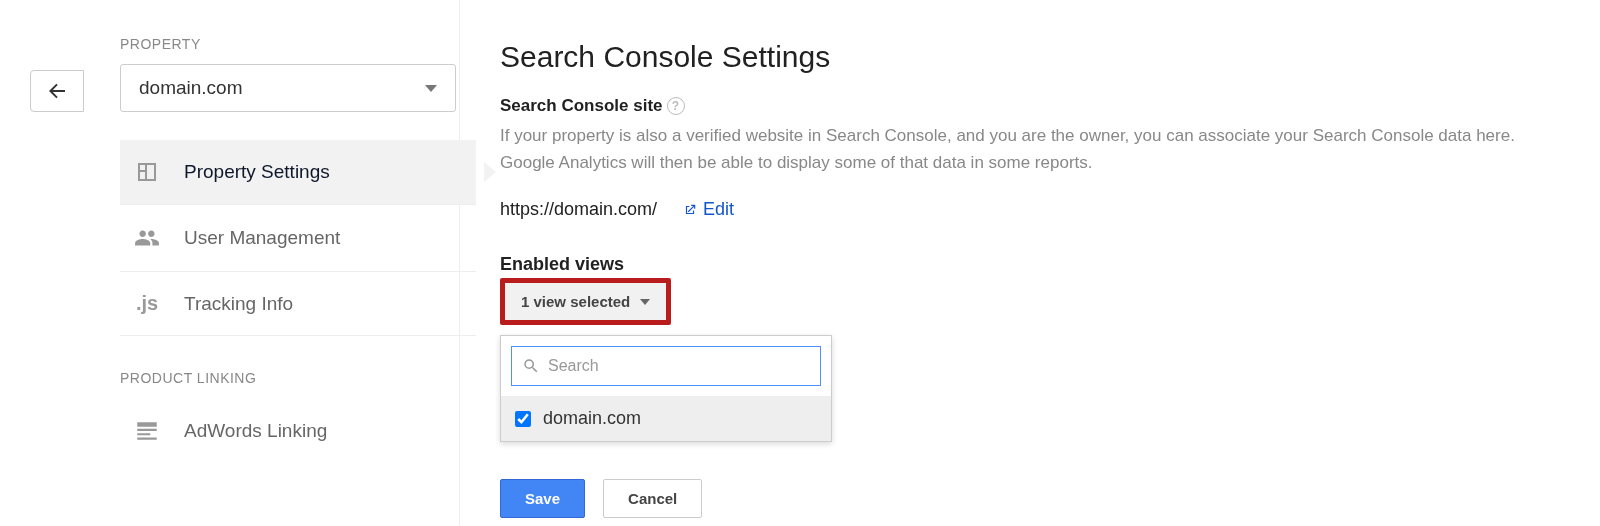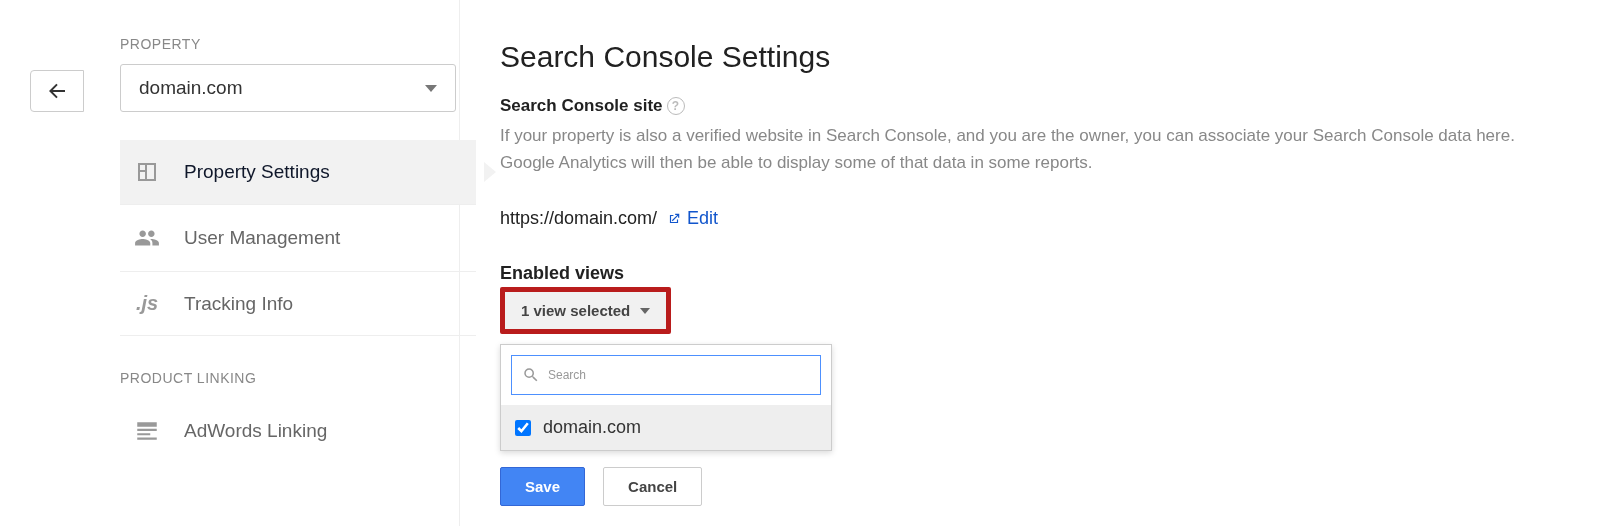--- a/index.html
+++ b/index.html
@@ -89,21 +89,21 @@
       right: -20px;
       top: 50%;
       transform: translateY(-50%);
       width: 0; height: 0;
       border-top: 10px solid transparent;
       border-bottom: 10px solid transparent;
       border-left: 12px solid #f2f2f2;
     }
     .nav-item .icon { width: 30px; display:flex; align-items:center; justify-content:center; }
     .nav-item svg, .nav-item .glyph { color: #999; fill: #999; }
-    .nav-item .glyph { font-style: italic; font-weight: 600; font-size: 20px; }
+    .nav-item .glyph { font-weight: 600; font-size: 20px; }
     .section-divider { margin-top: 34px; }
     .main {
       flex: 1;
       padding: 40px 0 0 40px;
       position: relative;
     }
     .main h1 {
       font-size: 30px;
       font-weight: 400;
       color: #212121;
@@ -126,27 +126,27 @@
       display: inline-flex;
       align-items: center;
       justify-content: center;
       font-weight: bold;
     }
     .desc {
       color: #888;
       font-size: 17px;
       line-height: 1.6;
       max-width: 1040px;
-      margin-bottom: 32px;
+      margin-bottom: 23px;
     }
     .url-row {
       font-size: 18px;
       display: flex;
       align-items: center;
-      gap: 10px;
+      gap: 26px;
       margin-bottom: 34px;
     }
     .edit-link { color: #1155cc; text-decoration: none; cursor: pointer; display:flex; align-items:center; gap:6px; }
     .edit-link svg { fill: #1155cc; }
     .enabled-views-label {
       font-size: 18px;
       font-weight: bold;
       margin-bottom: 3px;
     }
     .dropdown-btn {
@@ -185,21 +185,21 @@
       height: 40px;
       display: flex;
       align-items: center;
       padding: 0 10px;
       gap: 8px;
     }
     .search-field svg { fill: #999; width: 18px; height: 18px; }
     .search-field input {
       border: none;
       outline: none;
-      font-size: 12px;
+      font-size: 16px;
       flex: 1;
       color: #333;
     }
     .search-field input::placeholder { color: #999; }
     .dropdown-option {
       background: #eee;
       padding: 12px 14px;
       display: flex;
       align-items: center;
       gap: 12px;
@@ -207,21 +207,21 @@
       color: #333;
       cursor: pointer;
     }
     .dropdown-option input[type=checkbox] {
       width: 16px; height: 16px;
     }
     .action-row {
       display: flex;
       gap: 18px;
       position: absolute;
-      bottom: 20px;
+      bottom: 8px;
       left: 40px;
     }
     .btn {
       padding: 10px 24px;
       border-radius: 2px;
       font-size: 15px;
       font-weight: bold;
       border: 1px solid transparent;
       cursor: pointer;
     }

